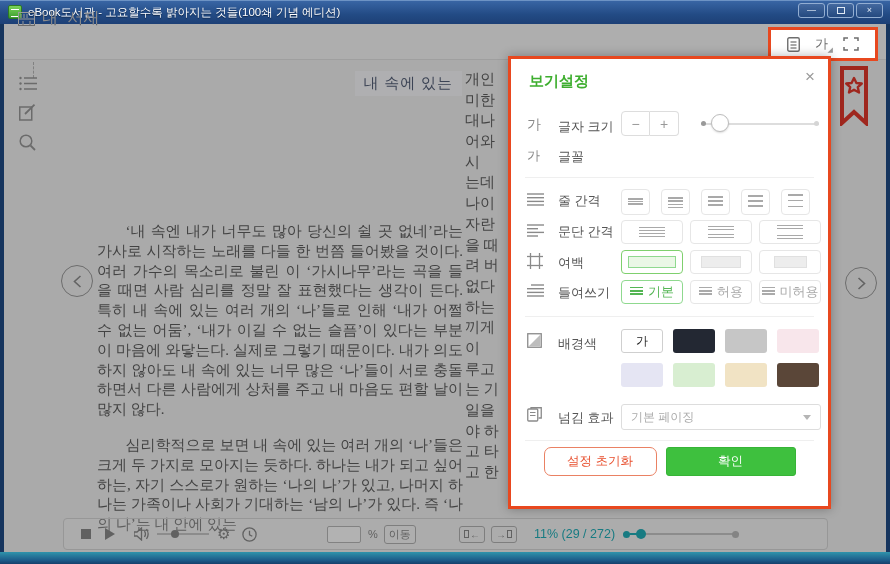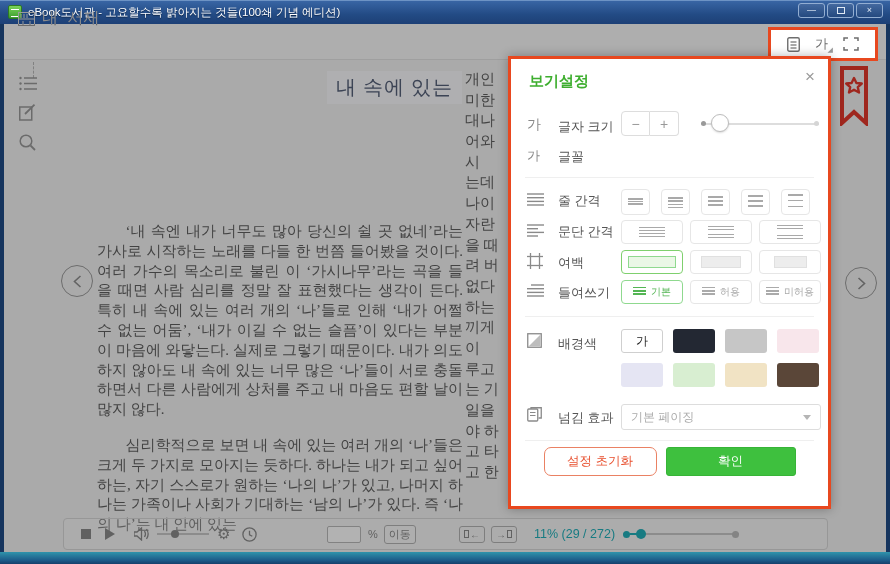--- a/index.html
+++ b/index.html
@@ -31,21 +31,21 @@
   .mylib { position:absolute; left:18px; top:8px; display:flex; align-items:center; gap:7px;
     color:#8b8b8b; font-size:16px;font-family:Liberation Mono, monospace; }
 
   
   .side-dash { position:absolute; left:33px; top:62px; height:16px; border-left:1px dashed #b9b9b9; }
   .side-ic { position:absolute; left:19px; color:#9a9a9a; }
 
   
   .chapter { position:absolute; left:100px; top:71px; width:362px; display:flex; flex-direction:column; align-items:flex-end; gap:7px; }
   .chapter span { background:#fbfbfe; color:#57627a; font-family:"Liberation Serif", serif;
-    font-size:20px; padding:3px 9px; letter-spacing:1px; }
+    font-size:15px; padding:3px 9px; letter-spacing:1px; }
   .bodytext { position:absolute; left:97px; top:222px; width:366px;
     font-family:"Liberation Serif", serif; font-size:15px; line-height:19.8px;
     color:#616161; text-align:justify; }
   .bodytext p { text-indent:1.9em; }
   .bodytext p + p { margin-top:16px; }
   .rightcol { position:absolute; left:465px; top:70px; width:44px; height:415px; overflow:hidden;
     font-family:"Liberation Serif", serif; font-size:15px; color:#616161; }
   .rightcol span { display:block; height:20.7px; white-space:nowrap; }
 
   .nav-circle { position:absolute; width:32px; height:32px; border:1.5px solid #9c9c9c;
@@ -96,21 +96,21 @@
   .wide-btn { width:62px; height:24px; margin-right:7px; }
   .wide-btn:last-child { margin-right:0; }
   .ps-ic { display:flex; flex-direction:column; }
   .ps-ic i { width:26px; height:5px; background:repeating-linear-gradient(to bottom,#a9a9a9 0,#a9a9a9 1.4px,transparent 1.4px,transparent 2.8px); }
   .mg-sel { border:1.5px solid #7fd06e; }
   .mg-in { height:12px; border:1px solid #e0e0e0; background:#ededed; }
   .mg-in.green { background:#eaf7e6; border-color:#8fd98f; }
   .ind-ic { width:13px; height:10px; margin-right:5px;
     background:repeating-linear-gradient(to bottom,currentColor 0,currentColor 1.4px,transparent 1.4px,transparent 3.2px); }
   .ind-sel { border:1.5px solid #8fd98f; color:#54b554; }
-  .ind-btn { font-size:10px; color:#aaa; }
+  .ind-btn { font-size:13px; color:#aaa; }
   .ind-btn.ind-sel { color:#54b554; }
 
   .swatch-grid { position:absolute; left:110px; top:270px; display:grid;
     grid-template-columns:repeat(4,42px); grid-auto-rows:24px; gap:10px 10px; }
   .swatch { border-radius:3px; display:flex; align-items:center; justify-content:center;
     font-size:12px; color:#222; }
   .swatch.first { border:1px solid #cfcfcf; }
 
   .dlg-actions { position:absolute; left:0; top:388px; width:100%; display:flex; justify-content:center; gap:9px; }
   .btn-reset { width:113px; height:29px; background:#fff; border:1px solid #ea8163; color:#e8502f;

